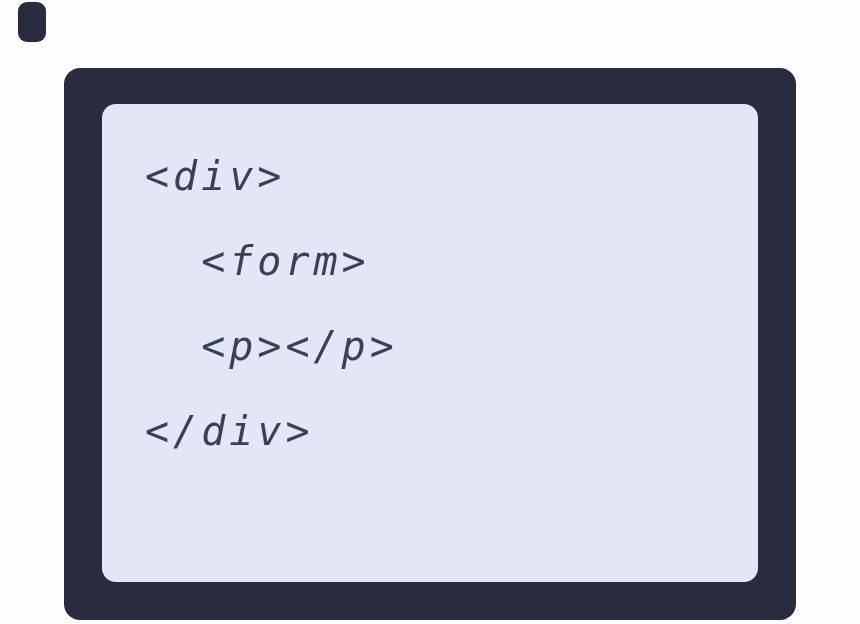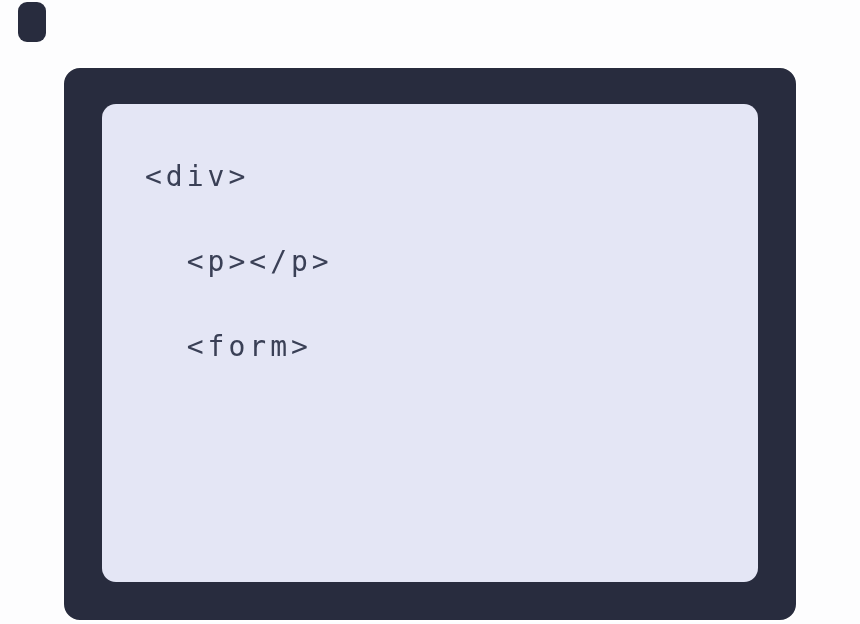--- a/index.html
+++ b/index.html
@@ -43,36 +43,38 @@
     height:478px;
     background:var(--panel-bg);
     border-radius:14px;
     overflow:hidden;
   }
   .code-lines{
     padding:30px 16px 0 43px;
   }
   .code-line{
     font-family:"DejaVu Sans Mono","Liberation Mono",monospace;
-    font-size:28px;
+    font-size:40px;
     line-height:85px;
     letter-spacing:4px;
     color:var(--code-text);
     white-space:pre;
+    font-style:italic;
   }
 </style>
 </head>
 <body>
 
 <div>
   <div class="corner-decor"></div>
 
   <div class="code-card">
     <div class="code-panel">
       <div class="code-lines">
 
       <div class="code-line">&lt;div&gt;</div>
+          <div class="code-line">  &lt;form&gt;</div>
           <div class="code-line">  &lt;p&gt;&lt;/p&gt;</div>
-          <div class="code-line">  &lt;form&gt;</div>
+          <div class="code-line">&lt;/div&gt;</div>
         </div>
     </div>
   </div>
 </div>
 
 </body></html>

